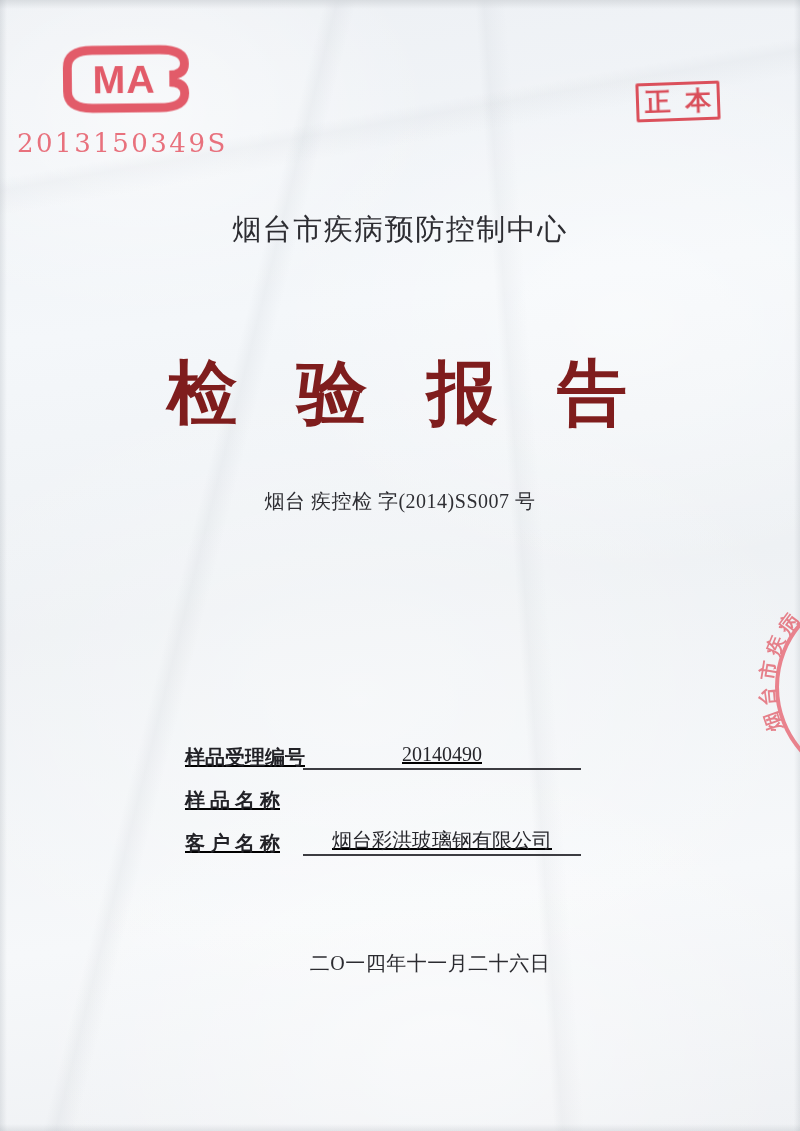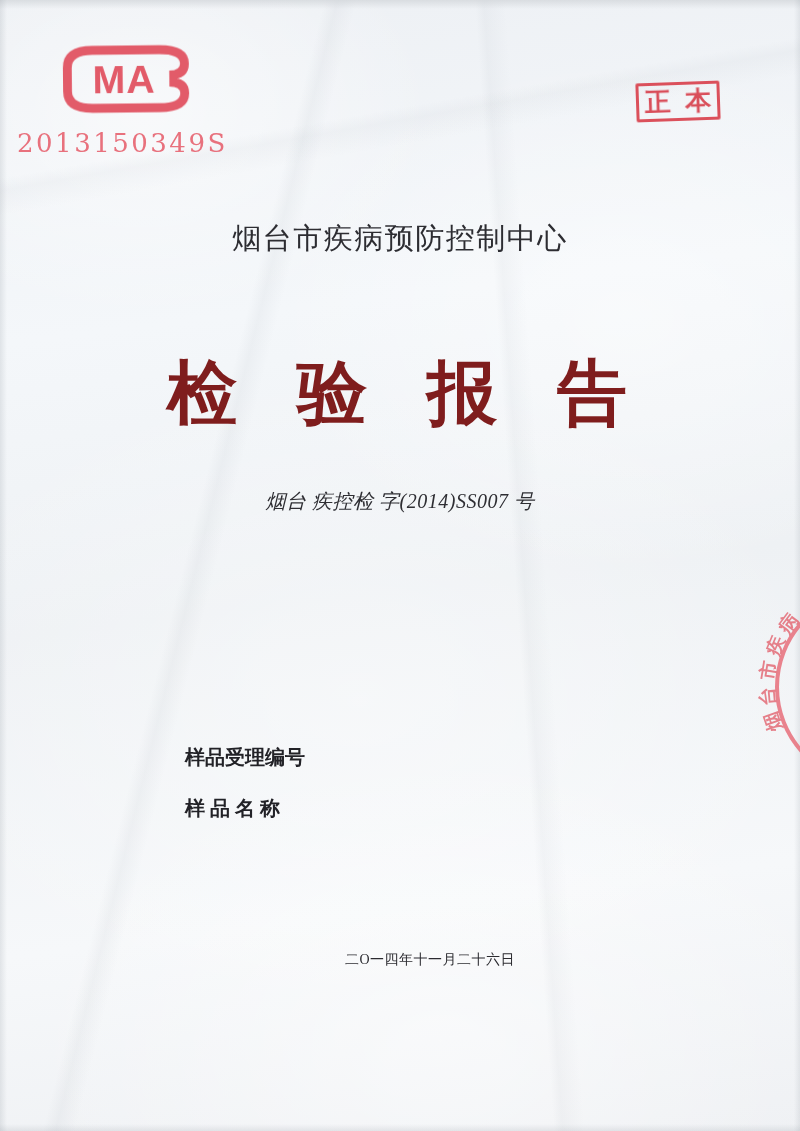--- a/index.html
+++ b/index.html
@@ -39,44 +39,44 @@
     display:flex;align-items:center;justify-content:center;
     transform:rotate(-2deg);filter:blur(.35px);opacity:.95;
   }
   .zhengben span{
     color:#d84652;font-size:26px;font-weight:700;white-space:pre;word-spacing:8px;line-height:1;
   }
   .seal{position:absolute;right:0;top:575px;filter:blur(.5px);opacity:.88;}
 
   
   .org-title{
-    position:absolute;left:0;right:0;top:219px;text-align:center;
+    position:absolute;left:0;right:0;top:210px;text-align:center;
     font-size:29px;letter-spacing:1.5px;color:#2d2d32;filter:blur(.2px);
   }
   .report-title{
     position:absolute;left:167px;top:357px;
     font-size:70px;font-weight:700;letter-spacing:60px;line-height:1.05;
     color:#7f1d1d;white-space:nowrap;filter:blur(.2px);
   }
   .doc-number{
     position:absolute;left:0;right:0;top:488px;text-align:center;
-    font-size:20px;letter-spacing:.5px;color:#2e2e33;white-space:pre;filter:blur(.2px);font-style:italic;
+    font-size:20px;letter-spacing:.5px;color:#2e2e33;white-space:pre;filter:blur(.2px);
   }
   .form{position:absolute;left:185px;top:741px;width:396px;filter:blur(.15px);}
-  .form-row{display:flex;align-items:flex-end;height:29px;margin-bottom:22px;}
+  .form-row{display:flex;align-items:flex-end;height:29px;margin-bottom:14px;text-decoration:underline;}
   .form-label{
     flex:none;width:118px;font-size:20px;font-weight:700;color:#222227;
     white-space:pre;line-height:1.25;
   }
   .form-value{
     flex:1;border-bottom:2px solid #3c3c41;text-align:center;
     font-size:20px;color:#26262b;padding-bottom:2px;line-height:1.2;white-space:nowrap;
   }
   .date-line{position:absolute;left:0;right:0;top:950px;text-align:center;}
-  .date-line span{margin-left:60px;font-size:14px;letter-spacing:.5px;color:#2b2b30;filter:blur(.2px);}
+  .date-line span{margin-left:60px;font-size:20px;letter-spacing:.5px;color:#2b2b30;filter:blur(.2px);}
 </style>
 </head>
 <body>
 
 <div class="paper"></div>
 <div class="crease1"></div>
 <div class="crease2"></div>
 <div class="crease3"></div>
 <div class="edge-top"></div>
 <div class="edge-left"></div>
@@ -107,21 +107,26 @@
     <text transform="translate(873,687) rotate(-95) translate(0,-106)" dominant-baseline="central">台</text>
     <text transform="translate(873,687) rotate(-81) translate(0,-106)" dominant-baseline="central">市</text>
     <text transform="translate(873,687) rotate(-67) translate(0,-106)" dominant-baseline="central">疾</text>
     <text transform="translate(873,687) rotate(-53) translate(0,-106)" dominant-baseline="central">病</text>
   </g>
 </svg>
 
 <div class="form">
   <div class="form-row">
     <span class="form-label">样品受理编号</span>
+    <span class="form-value">20140490</span>
   </div>
   <div class="form-row">
     <span class="form-label">样 品 名 称</span>
+  </div>
+  <div class="form-row">
+    <span class="form-label">客 户 名 称</span>
+    <span class="form-value">烟台彩洪玻璃钢有限公司</span>
   </div>
 </div>
 
 <div class="date-line">
   <span>二O一四年十一月二十六日</span>
 </div>
 
 </body></html>

